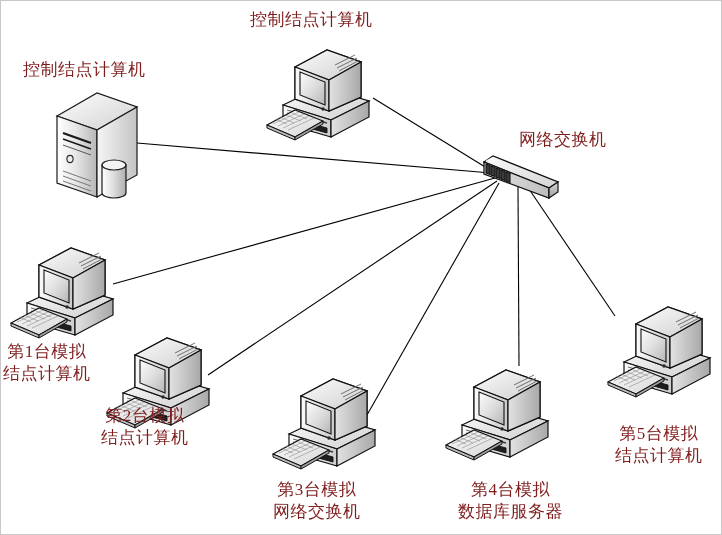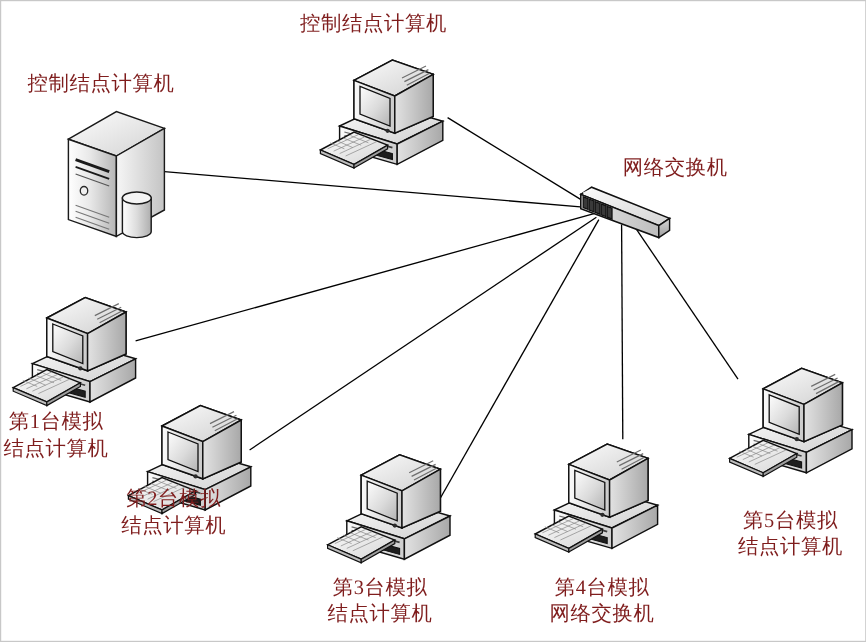--- a/index.html
+++ b/index.html
@@ -227,29 +227,29 @@
   </div>
   <div class="label two-line" style="left:100px; top:404px;">第2台模拟
 结点计算机</div>
 
   <div class="node" style="left:270px; top:367px;">
     <svg width="114" height="105" viewBox="0 0 114 105" xmlns="http://www.w3.org/2000/svg">
       <use href="#pc-template"></use>
     </svg>
   </div>
   <div class="label two-line" style="left:272px; top:478px;">第3台模拟
-结点计算机</div>
+网络交换机</div>
 
   <div class="node" style="left:443px; top:358px;">
     <svg width="114" height="105" viewBox="0 0 114 105" xmlns="http://www.w3.org/2000/svg">
       <use href="#pc-template"></use>
     </svg>
   </div>
   <div class="label two-line" style="left:457px; top:478px;">第4台模拟
-网络交换机</div>
+数据库服务器</div>
 
   <div class="node" style="left:605px; top:295px;">
     <svg width="114" height="105" viewBox="0 0 114 105" xmlns="http://www.w3.org/2000/svg">
       <use href="#pc-template"></use>
     </svg>
   </div>
   <div class="label two-line" style="left:614px; top:422px;">第5台模拟
 结点计算机</div>
 
   <svg width="0" height="0" style="position:absolute;" aria-hidden="true">

